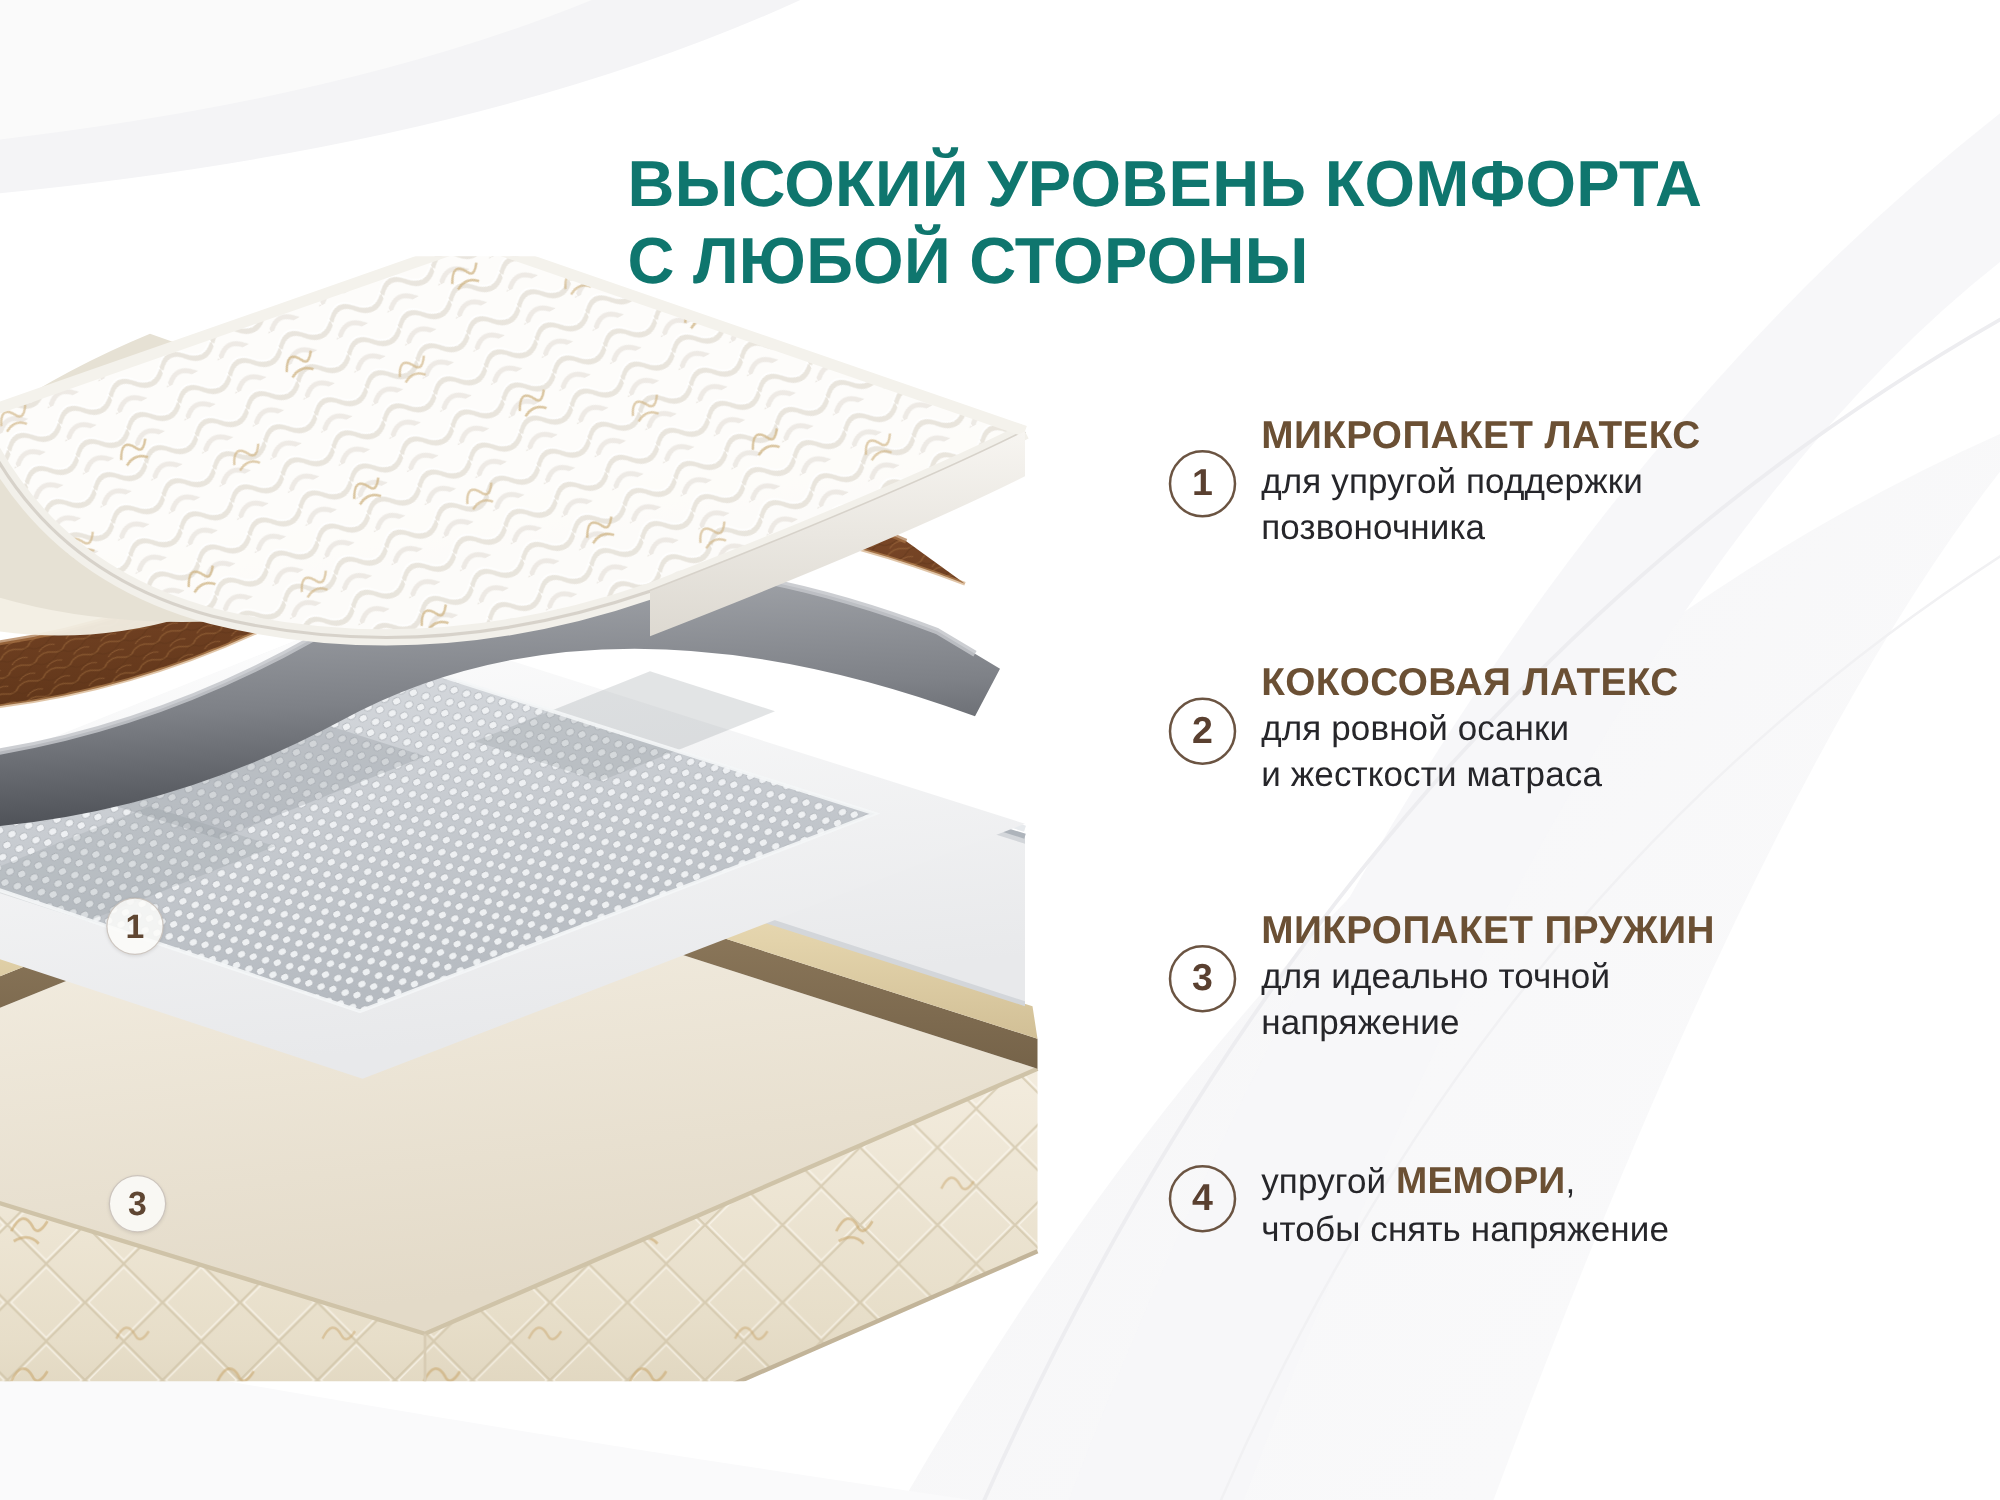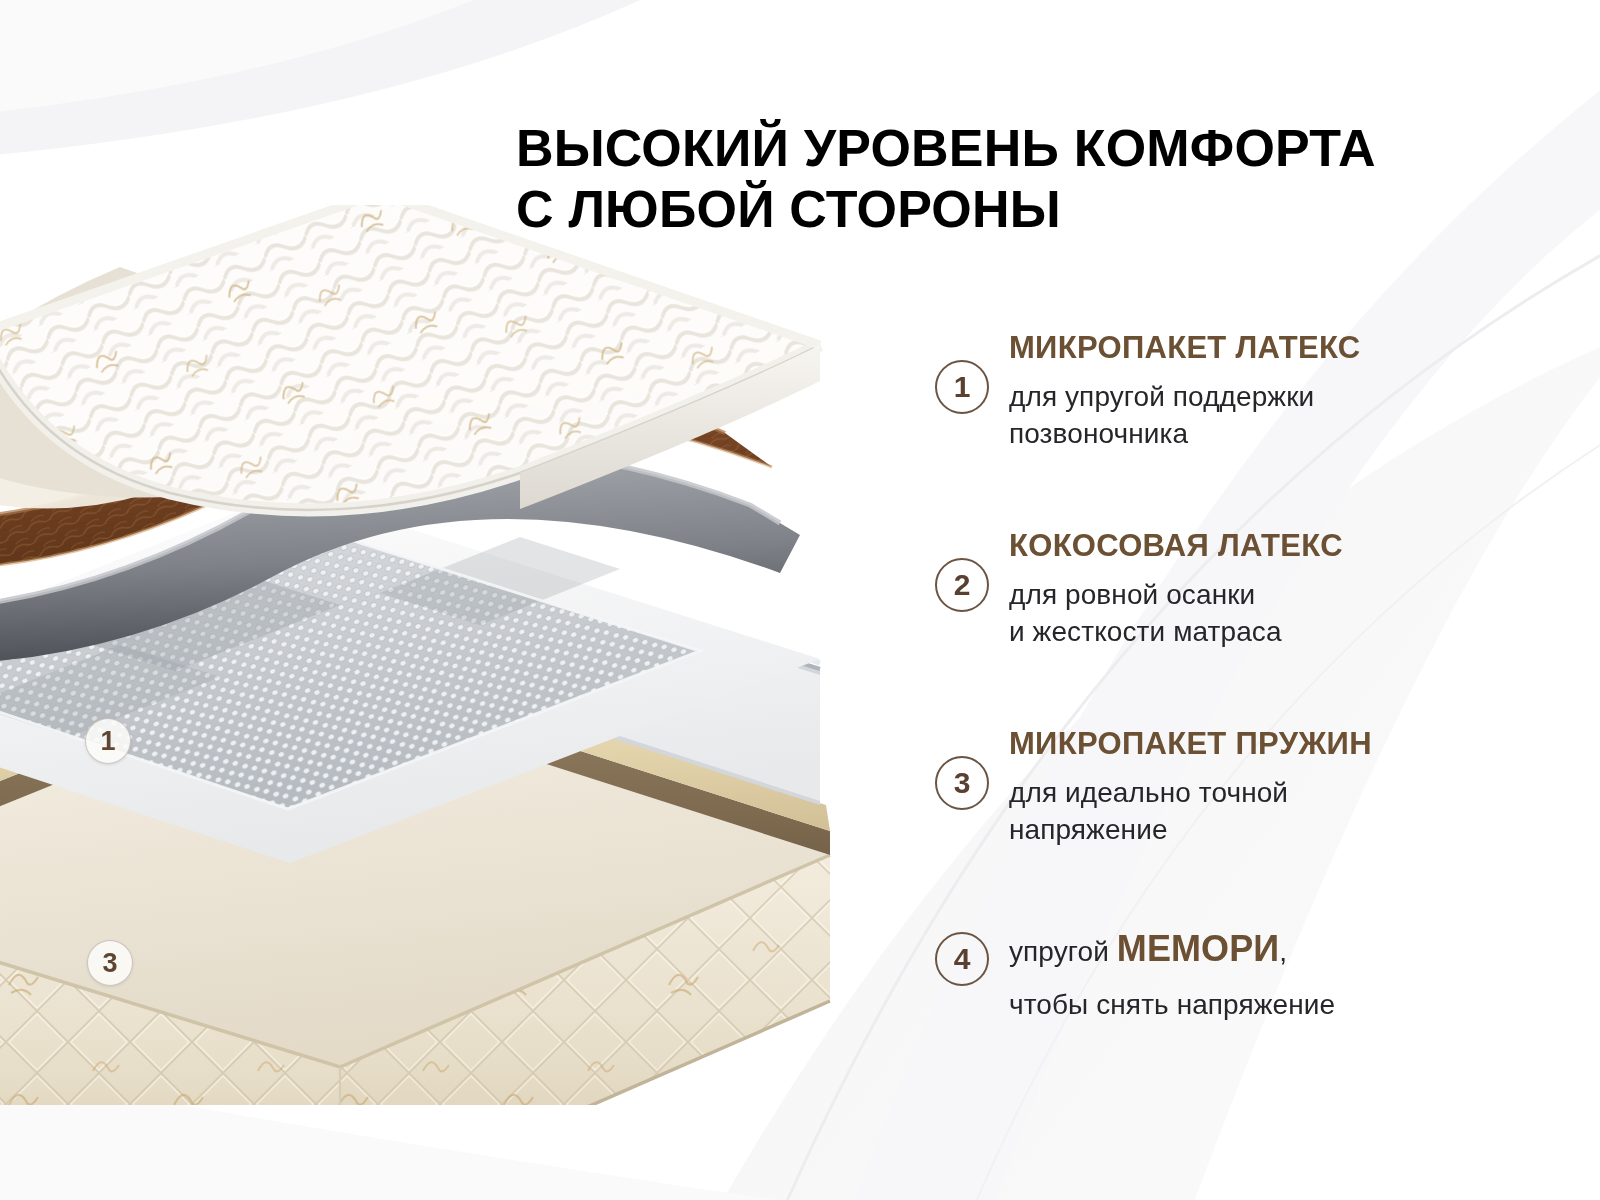--- a/index.html
+++ b/index.html
@@ -12,23 +12,23 @@
   #stage{
     position:relative; width:1600px; height:1200px;
     background:#ffffff; overflow:hidden;
   }
 
   
   .bg-svg{ position:absolute; inset:0; width:1600px; height:1200px; pointer-events:none; }
 
   
   .title{
-    position:absolute; left:516px; top:118px; width:1010px;
+    position:absolute; left:502px; top:118px; width:1010px;
     font-size:52px; font-weight:bold; line-height:1.18;
-    letter-spacing:0.2px; color:#000000; text-align:left;
+    letter-spacing:0.2px; color:#0f766e; text-align:left;
     white-space:pre-line;
   }
 
   
   .features{ position:absolute; left:935px; top:330px; width:640px; }
   .feature{ position:absolute; display:flex; align-items:flex-start; }
   .f1{ top:0px; }
   .f2{ top:198px; }
   .f3{ top:396px; }
   .f4{ top:594px; }
@@ -44,27 +44,27 @@
   }
   .f4 .num-circle{ margin-top:8px; }
 
   .f-text{ padding-top:0; }
   .f-head{
     font-size:31px; font-weight:bold; color:#6b5034;
     letter-spacing:0.3px; line-height:1.15; white-space:nowrap;
   }
   .f-desc{
     font-size:28px; color:#26262a; line-height:1.33;
-    margin-top:12px; white-space:pre-line; letter-spacing:0.1px;
+    margin-top:0; white-space:pre-line; letter-spacing:0.1px;
   }
   .f-mixed{
     font-size:28px; color:#26262a; line-height:1.38;
     letter-spacing:0.1px;
   }
-  .f-mixed b{ font-size:36px; font-weight:bold; color:#6b5034; }
+  .f-mixed b{ font-size:30px; font-weight:bold; color:#6b5034; }
 
   
   .mattress{ position:absolute; left:-180px; top:205px; width:1060px; height:900px; }
   .mattress svg{ display:block; }
 
   
   .img-badge{
     position:absolute; width:46px; height:46px; border-radius:50%;
     background:rgba(252,251,249,0.86);
     border:1px solid rgba(120,100,85,0.35);

